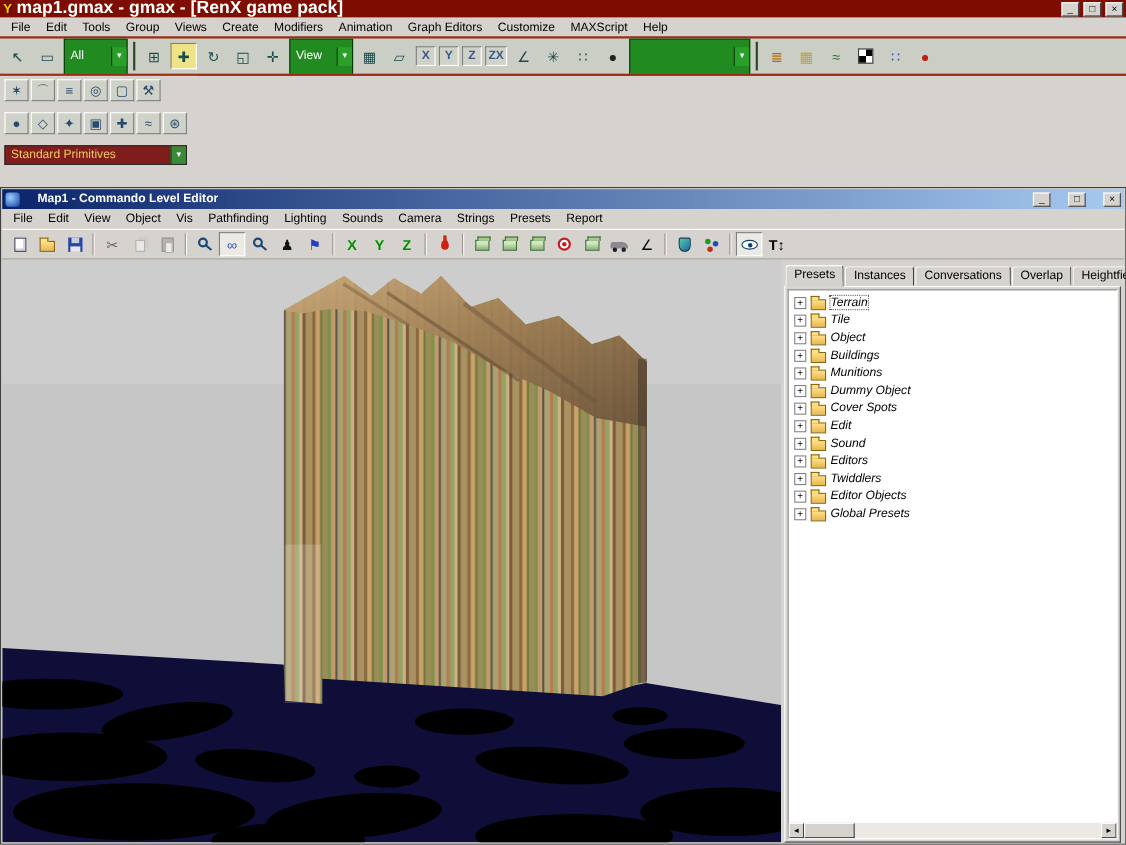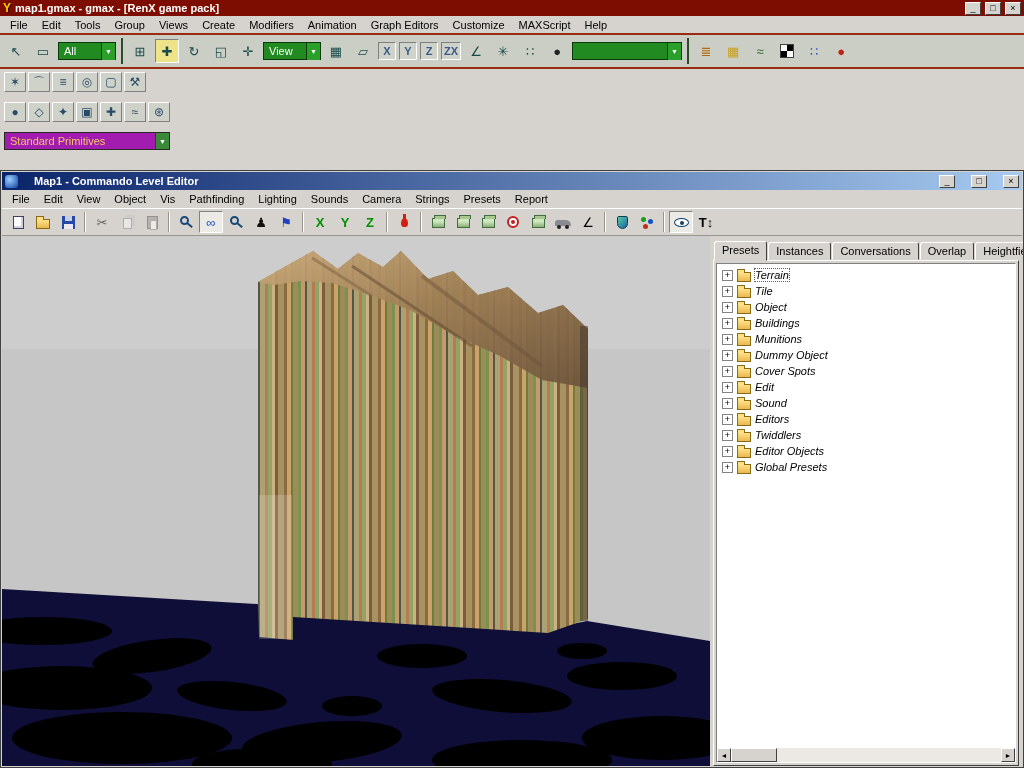--- a/index.html
+++ b/index.html
@@ -3,40 +3,40 @@
 <meta charset="utf-8">
 <style>
   *{margin:0;padding:0;box-sizing:border-box;}
   html,body{width:1024px;height:768px;overflow:hidden;}
   #screen{position:relative;width:1024px;height:768px;background:#d6d3ce;font-family:"Liberation Sans",sans-serif;font-size:11px;color:#000;}
 
   
   #gmax{position:absolute;left:0;top:0;width:1024px;height:170px;background:#d6d3ce;}
   #gmax-titlebar{height:16px;background:#7c0d00;display:flex;align-items:center;gap:4px;padding:0 3px;}
   #gmax-logo{color:#ffcc00;font-weight:bold;font-size:12px;line-height:12px;text-shadow:1px 1px 0 #400000;}
-  #gmax-title{flex:1;color:#fff;font-weight:bold;font-size:11px;white-space:nowrap;}
+  #gmax-title{flex:1;color:#fff;font-weight:bold;font-size:16px;white-space:nowrap;}
   .win-btn{width:16px;height:13px;background:#d6d3ce;border:1px solid;border-color:#fff #404040 #404040 #fff;font-size:9px;line-height:10px;text-align:center;color:#000;}
   .menubar{display:flex;align-items:center;height:17px;background:#d6d3ce;padding-left:3px;}
   .menu-item{padding:2px 7px;white-space:nowrap;}
   #gmax-toolbar{height:36px;display:flex;align-items:center;gap:3px;padding:0 4px;background:#cbcec4;border-top:2px solid #9a2a12;border-bottom:2px solid #9a2a12;overflow:hidden;}
   .tbtn{min-width:24px;height:24px;display:flex;align-items:center;justify-content:center;font-size:14px;color:#1a4a4a;background:transparent;border:1px solid transparent;}
   .tbtn.active{background:#efe38a;border-color:#808080 #fff #fff #808080;}
   .gsep{width:2px;height:26px;background:#2a4a2a;margin:0 2px;}
-  .gcombo{display:flex;align-items:center;height:18px;border:1px solid #0a3a0a;background:#218a21;color:#fff;}
+  .gcombo{display:flex;align-items:center;height:33px;border:1px solid #0a3a0a;background:#218a21;color:#fff;}
   .gcombo .val{padding:0 5px;min-width:42px;font-size:11px;}
   .gcombo .arr{width:14px;height:17px;background:#2aa02a;border-left:1px solid #0a3a0a;font-size:7px;display:flex;align-items:center;justify-content:center;color:#fff;}
   .axbtn{min-width:18px;height:18px;border:1px solid;border-color:#808080 #fff #fff #808080;background:#cfd2c8;color:#3a5a8a;font-weight:bold;font-size:11px;display:flex;align-items:center;justify-content:center;padding:0 2px;}
   .ic-checker{width:14px;height:14px;background:conic-gradient(#000 0 25%,#fff 0 50%,#000 0 75%,#fff 0);border:1px solid #404040;}
   #gmax-main{display:flex;height:101px;}
   #gmax-viewport{flex:1;position:relative;background:#686868;border:2px solid #cf2a10;overflow:hidden;}
   #gmax-vplabel{position:absolute;left:6px;top:3px;color:#e09a28;font-size:12px;z-index:2;}
   #gmax-sidepanel{width:180px;background:#d6d3ce;padding:3px 4px;display:flex;flex-direction:column;}
   .sp-row{display:flex;gap:2px;margin-bottom:10px;}
   .spbtn{width:22px;height:20px;display:flex;align-items:center;justify-content:center;font-size:12px;background:#cfd2c8;border:1px solid;border-color:#fff #808080 #808080 #fff;color:#2a4a6a;}
-  .scombo{display:flex;align-items:center;height:18px;background:#a21caf;border:1px solid #2a2a24;color:#f0c860;width:166px;}
+  .scombo{display:flex;align-items:center;height:18px;background:#7f1d1d;border:1px solid #2a2a24;color:#f0c860;width:166px;}
   .scombo .val{flex:1;padding:0 5px;font-size:11px;white-space:nowrap;}
   .scombo .arr{width:14px;height:16px;background:#3a8a3a;border-left:1px solid #1a4a1a;color:#fff;font-size:7px;display:flex;align-items:center;justify-content:center;}
 
   
   #editor{position:absolute;left:0;top:170px;width:1024px;height:598px;background:#d6d3ce;border:2px solid #d6d3ce;outline:1px solid #404040;outline-offset:-1px;display:flex;flex-direction:column;}
   #ed-titlebar{height:18px;background:linear-gradient(90deg,#0a246a,#a6caf0);display:flex;align-items:center;gap:16px;padding:0 3px;}
   .ed-icon{width:13px;height:13px;background:radial-gradient(circle at 35% 35%,#9ad0ff,#1040a0);border-radius:3px;}
   #ed-title{flex:1;color:#fff;font-weight:bold;font-size:11px;white-space:nowrap;}
   #ed-toolbar{height:28px;display:flex;align-items:center;gap:1px;padding:0 4px;border-top:1px solid #fff;border-bottom:1px solid #9a968e;}
   .ebtn{width:24px;height:22px;display:flex;align-items:center;justify-content:center;border:1px solid transparent;}

